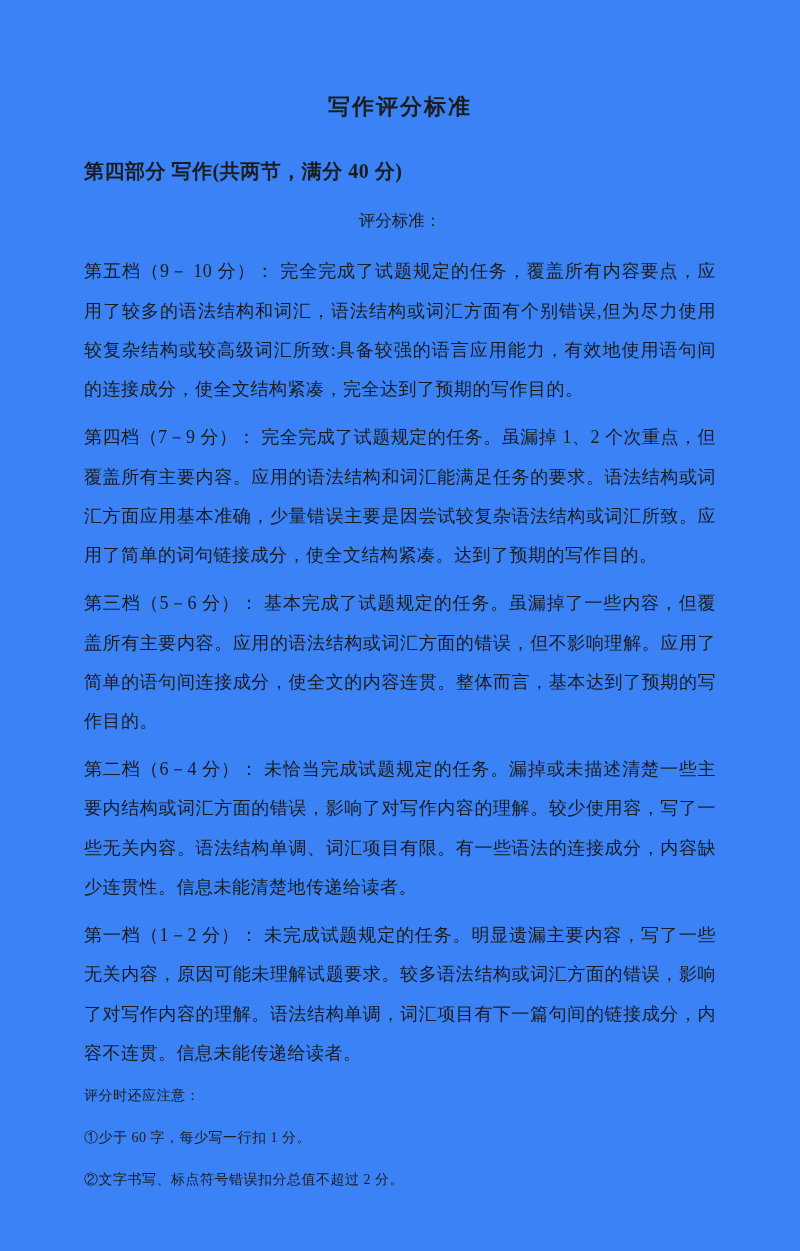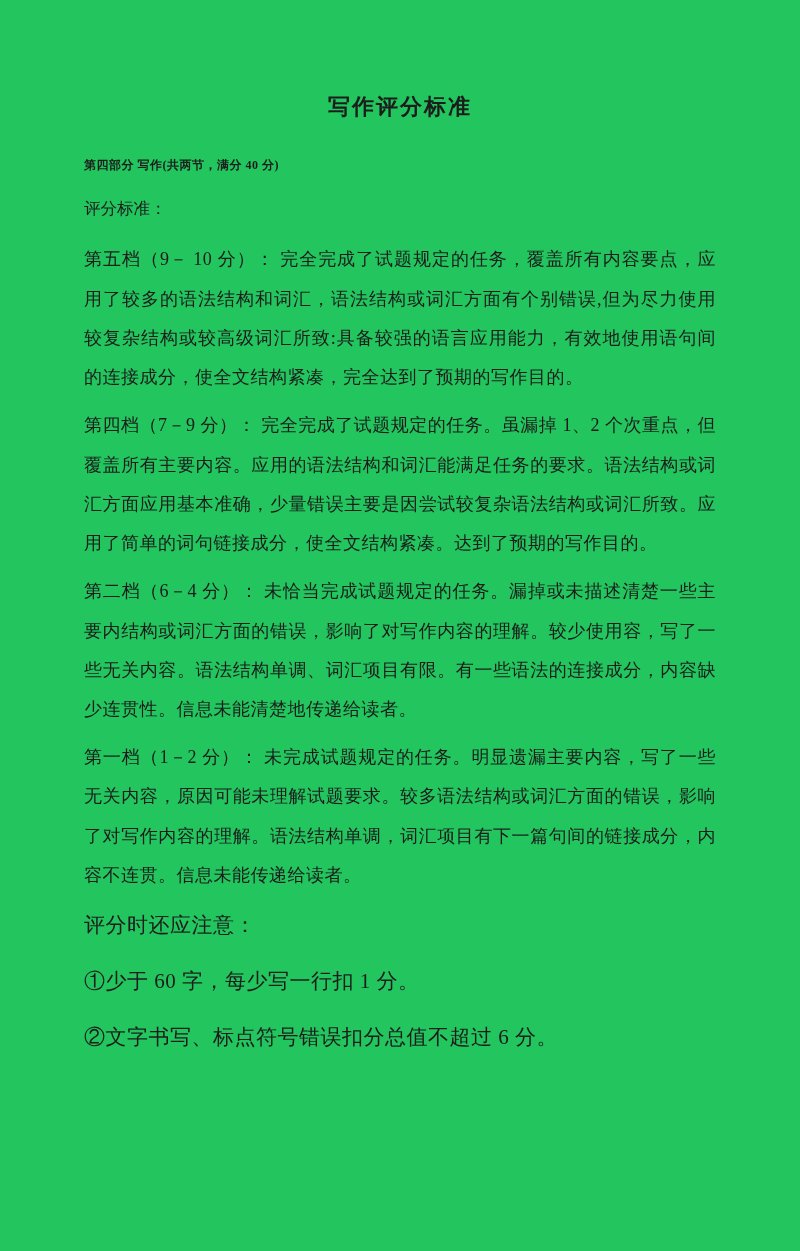--- a/index.html
+++ b/index.html
@@ -4,85 +4,87 @@
 <style>
   html, body {
     margin: 0;
     padding: 0;
     background: #ffffff;
   }
   .page {
     position: relative;
     width: 800px;
     height: 1251px;
-    background: #22c55e;
+    background: #3b82f6;
     box-sizing: border-box;
     padding: 92px 84px 0 84px;
     overflow: hidden;
     font-family: "Liberation Serif", "DejaVu Serif", serif;
     color: #1c1c1c;
   }
   .doc-title {
     margin: 0 0 34px 0;
     text-align: center;
     font-size: 22px;
     font-weight: bold;
     letter-spacing: 2px;
   }
   .heading {
     margin: 0 0 22px 0;
-    font-size: 12px;
+    font-size: 20px;
     font-weight: bold;
     line-height: 1.5;
     letter-spacing: 0.5px;
   }
   .plain-line {
     margin: 16px 0 18px 0;
     font-size: 16.5px;
     line-height: 1.6;
+    text-align: center;
   }
   .para {
     margin: 0 0 9px 0;
     font-size: 18px;
     line-height: 2.18;
     text-align: justify;
     text-justify: inter-ideograph;
     letter-spacing: 0.5px;
   }
   .para.last-block {
     margin-bottom: 14px;
   }
   .note-line {
     margin: 0 0 14px 0;
-    font-size: 21px;
+    font-size: 14px;
     line-height: 2.0;
     letter-spacing: 0.5px;
   }
 </style>
 </head>
 <body>
 
 <div class="page">
 
   <h1 class="doc-title">写作评分标准</h1>
 
   <p class="heading">第四部分  写作(共两节，满分 40 分)</p>
 
 
   <p class="plain-line">评分标准：</p>
 
   <p class="para">第五档（9－ 10 分）： 完全完成了试题规定的任务，覆盖所有内容要点，应用了较多的语法结构和词汇，语法结构或词汇方面有个别错误,但为尽力使用较复杂结构或较高级词汇所致:具备较强的语言应用能力，有效地使用语句间的连接成分，使全文结构紧凑，完全达到了预期的写作目的。</p>
 
   <p class="para">第四档（7－9 分）： 完全完成了试题规定的任务。虽漏掉 1、2 个次重点，但覆盖所有主要内容。应用的语法结构和词汇能满足任务的要求。语法结构或词汇方面应用基本准确，少量错误主要是因尝试较复杂语法结构或词汇所致。应用了简单的词句链接成分，使全文结构紧凑。达到了预期的写作目的。</p>
 
+  <p class="para">第三档（5－6 分）： 基本完成了试题规定的任务。虽漏掉了一些内容，但覆盖所有主要内容。应用的语法结构或词汇方面的错误，但不影响理解。应用了简单的语句间连接成分，使全文的内容连贯。整体而言，基本达到了预期的写作目的。</p>
 
   <p class="para">第二档（6－4 分）： 未恰当完成试题规定的任务。漏掉或未描述清楚一些主要内结构或词汇方面的错误，影响了对写作内容的理解。较少使用容，写了一些无关内容。语法结构单调、词汇项目有限。有一些语法的连接成分，内容缺少连贯性。信息未能清楚地传递给读者。</p>
 
   <p class="para">第一档（1－2 分）： 未完成试题规定的任务。明显遗漏主要内容，写了一些无关内容，原因可能未理解试题要求。较多语法结构或词汇方面的错误，影响了对写作内容的理解。语法结构单调，词汇项目有下一篇句间的链接成分，内容不连贯。信息未能传递给读者。</p>
 
 
   <p class="note-line">评分时还应注意：</p>
 
   <p class="note-line">①少于 60 字，每少写一行扣 1 分。</p>
 
-  <p class="note-line">②文字书写、标点符号错误扣分总值不超过 6 分。</p>
+  <p class="note-line">②文字书写、标点符号错误扣分总值不超过 2 分。</p>
 
 </div>
 
 </body></html>

